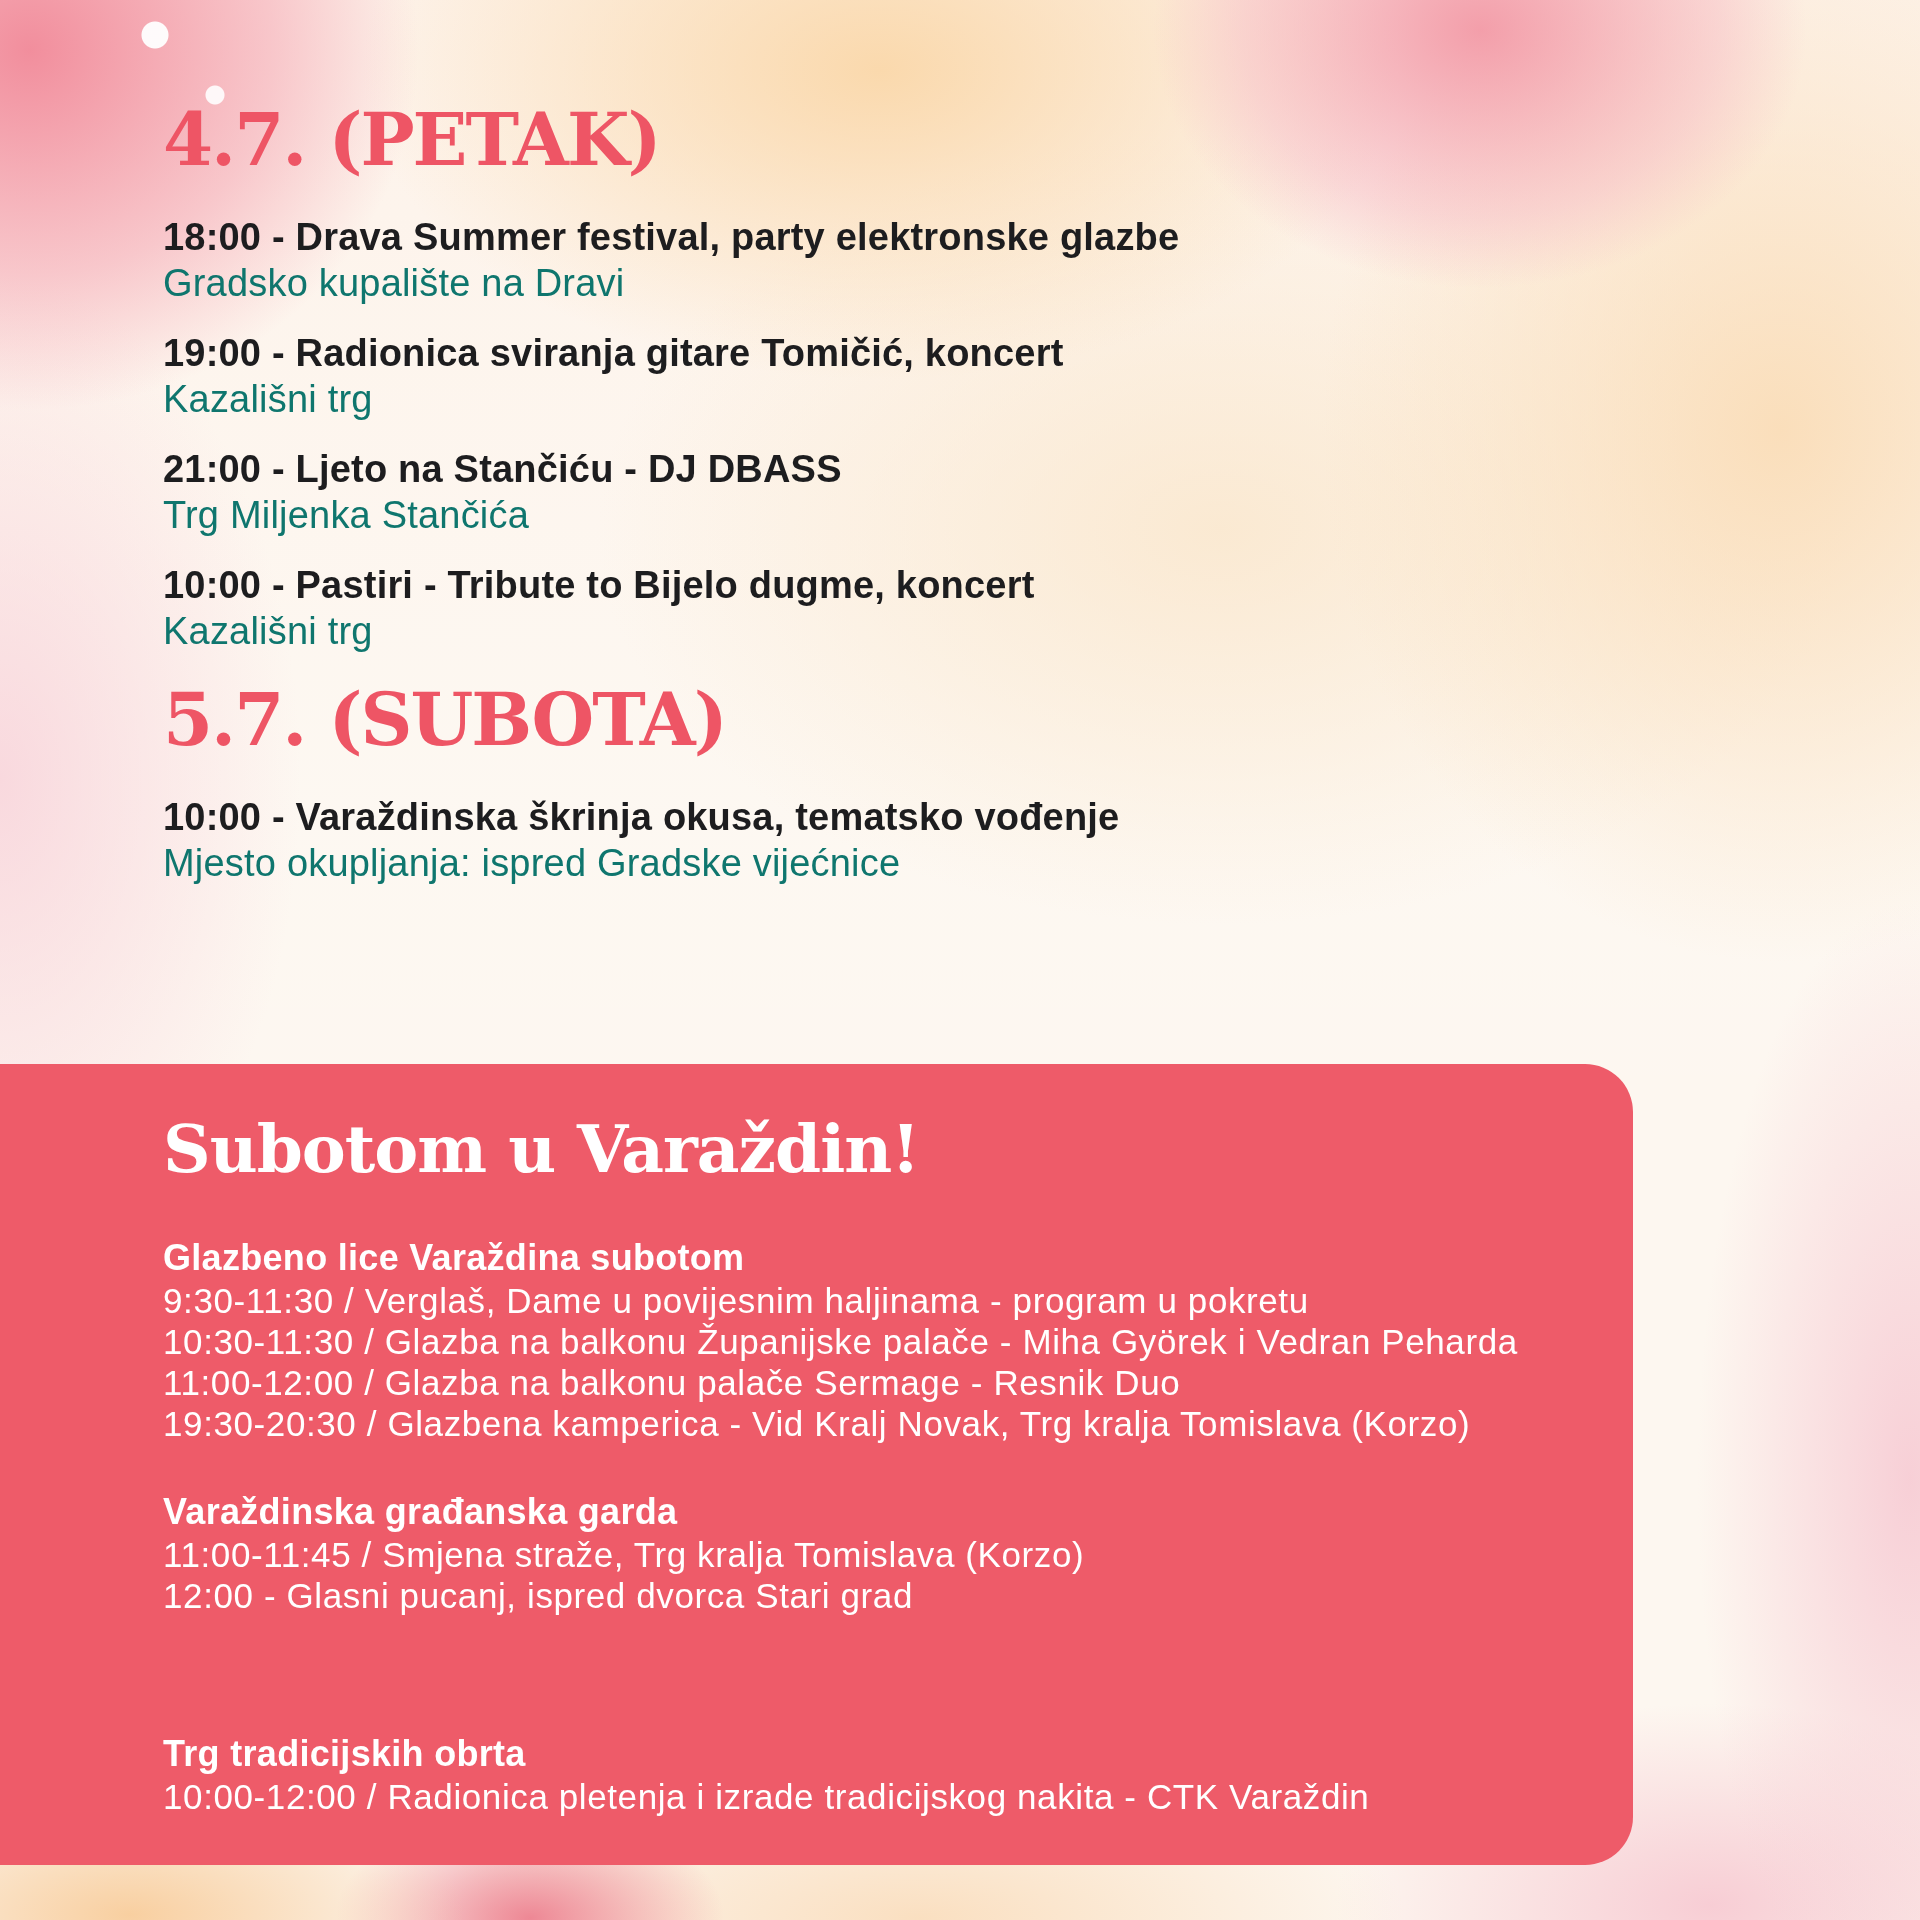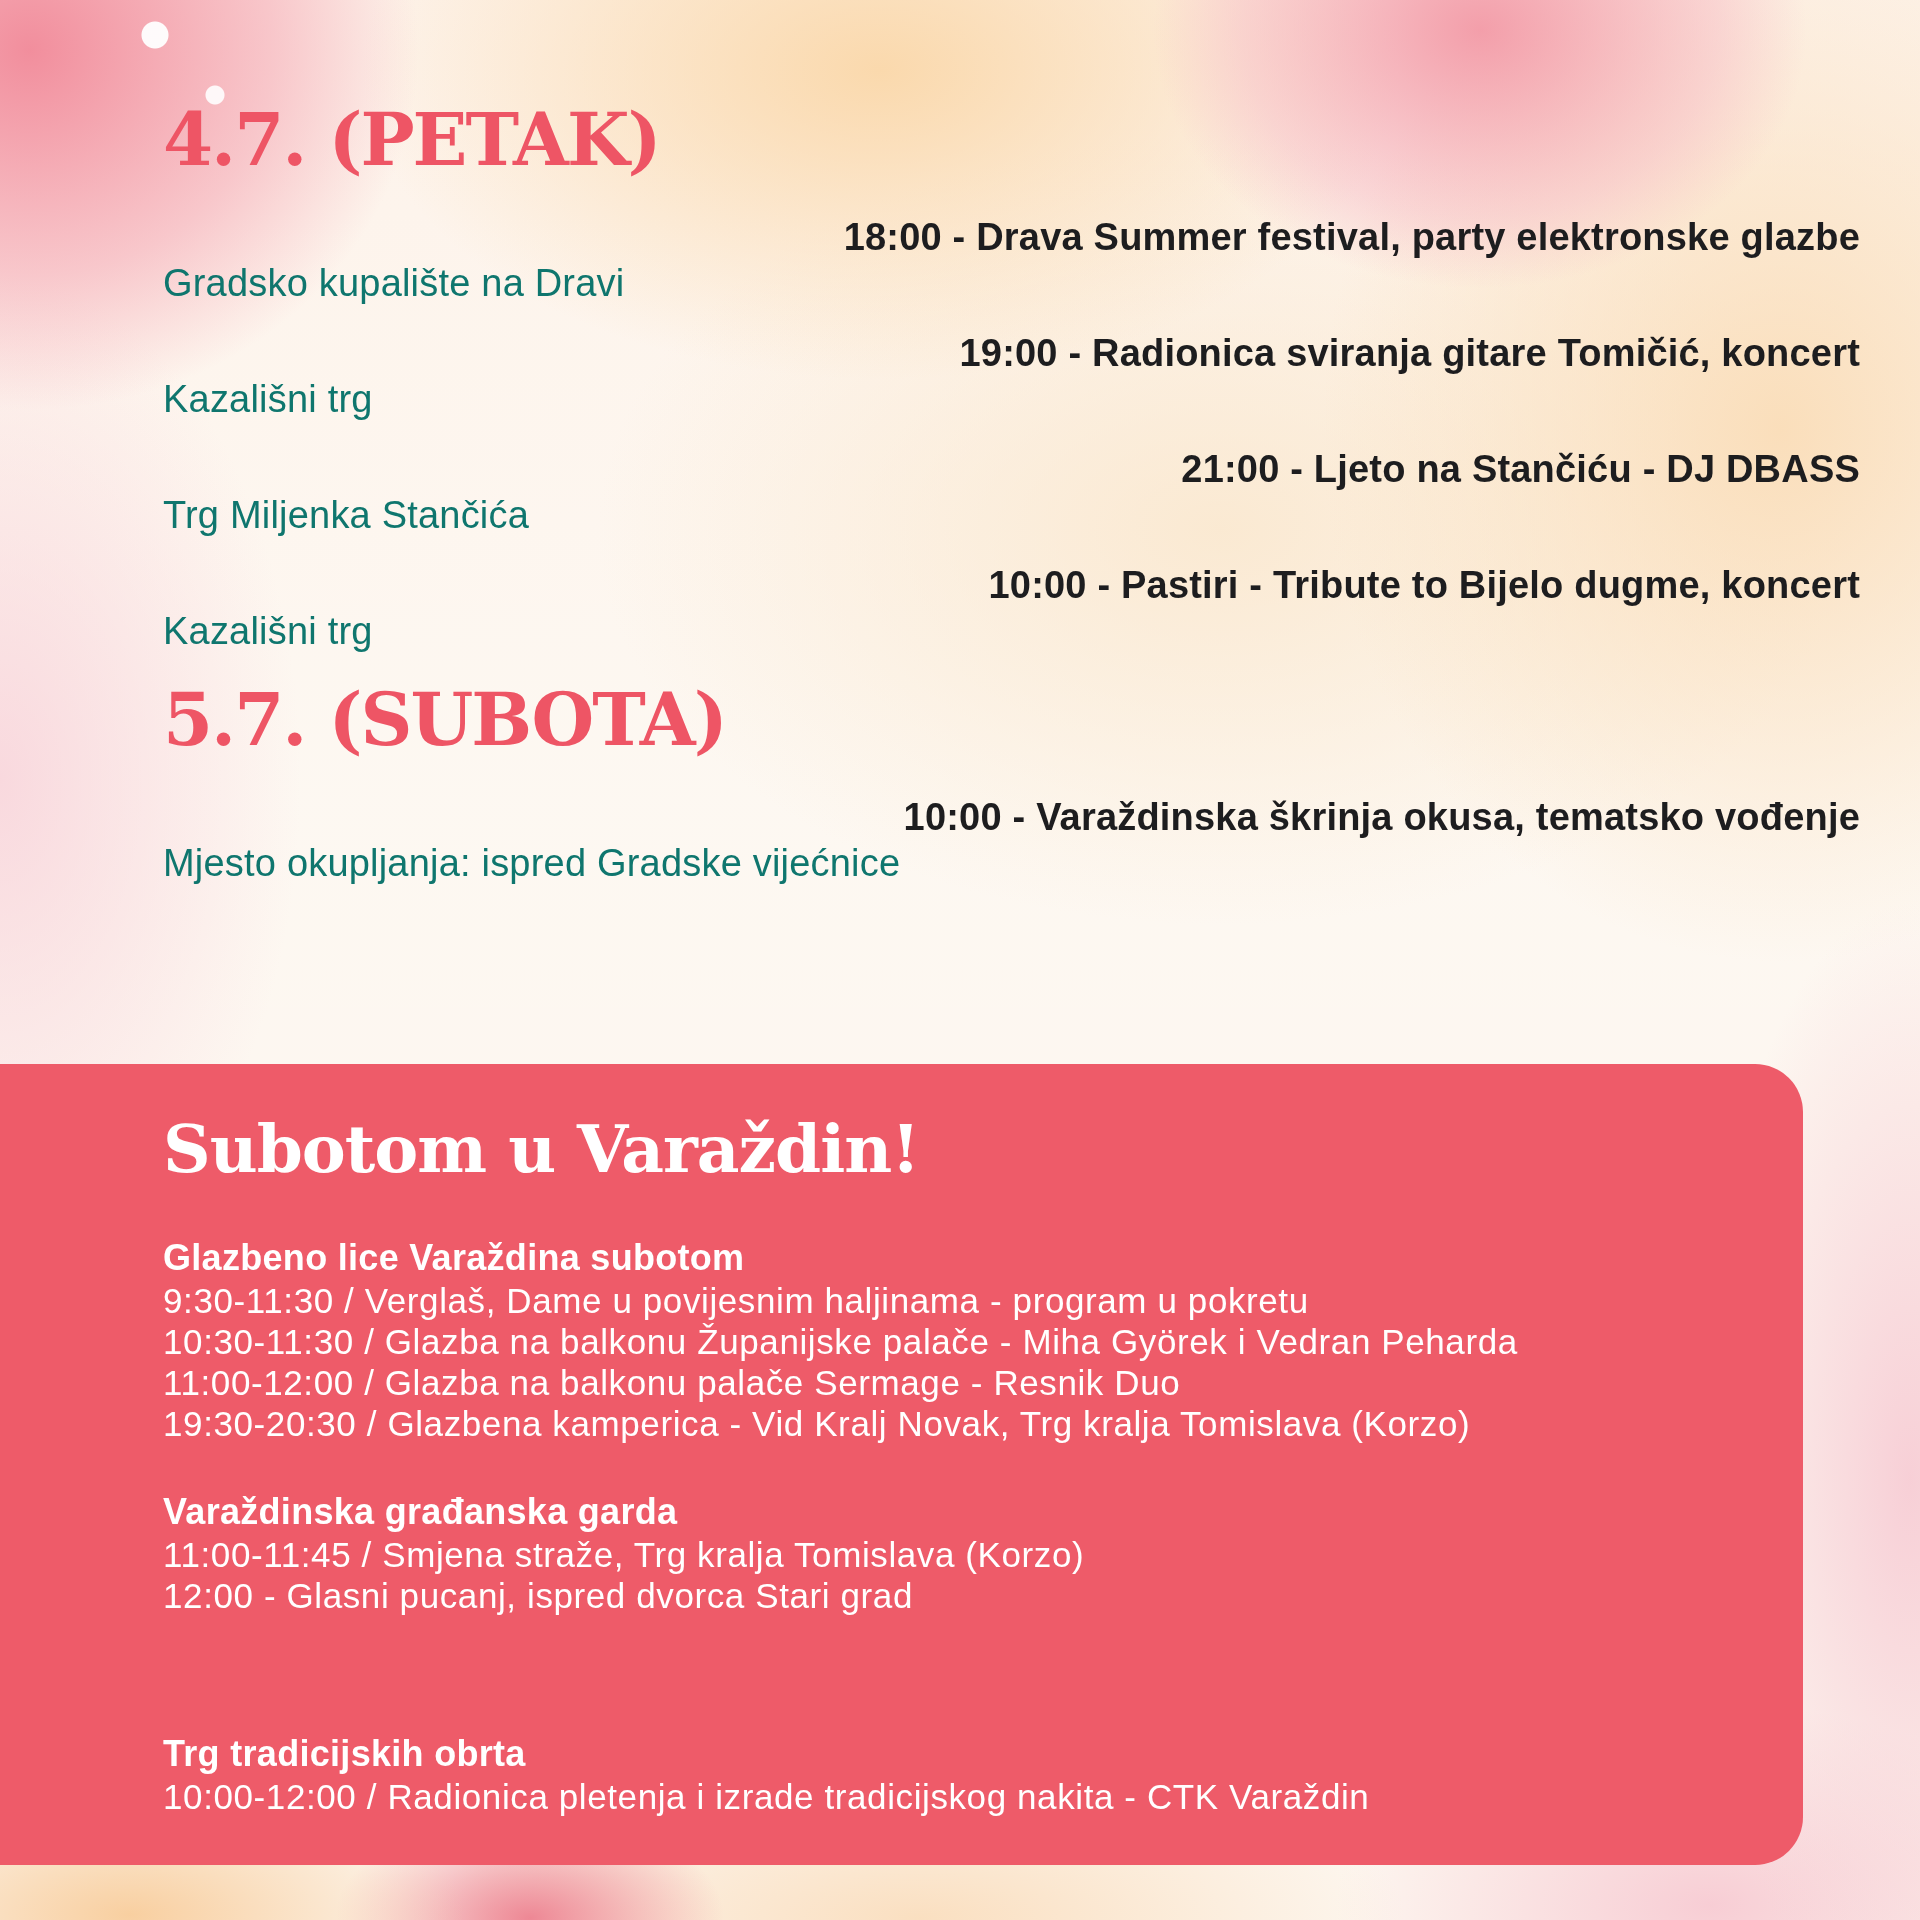--- a/index.html
+++ b/index.html
@@ -31,26 +31,26 @@
     font-family:"DejaVu Serif","Liberation Serif",serif;
     font-weight:700;
     font-size:72px;
     line-height:1;
     letter-spacing:-2px;
     color:#ee5565;
     margin:0 0 38px 0;
   }
   .day-title + .events{ margin-bottom:0; }
   .event{ margin-bottom:24px; }
-  .event-title{ font-weight:700; font-size:38px; line-height:46px; letter-spacing:.2px;text-align:right; }
+  .event-title{ font-weight:700; font-size:38px; line-height:46px; letter-spacing:.2px; }
   .event-loc{ font-weight:400; font-size:38px; line-height:46px; letter-spacing:.2px; color:#0f766e; }
   .section-saturday .day-title{ margin-top:30px; }
   .highlight-box{
     margin-top:178px;
-    width:1803px;
+    width:1633px;
     background:#ee5b69;
     border-radius:0 48px 48px 0;
     padding:52px 80px 48px 163px;
     color:#ffffff;
   }
   .box-title{
     font-family:"DejaVu Serif","Liberation Serif",serif;
     font-weight:700;
     font-size:66px;
     line-height:1;

